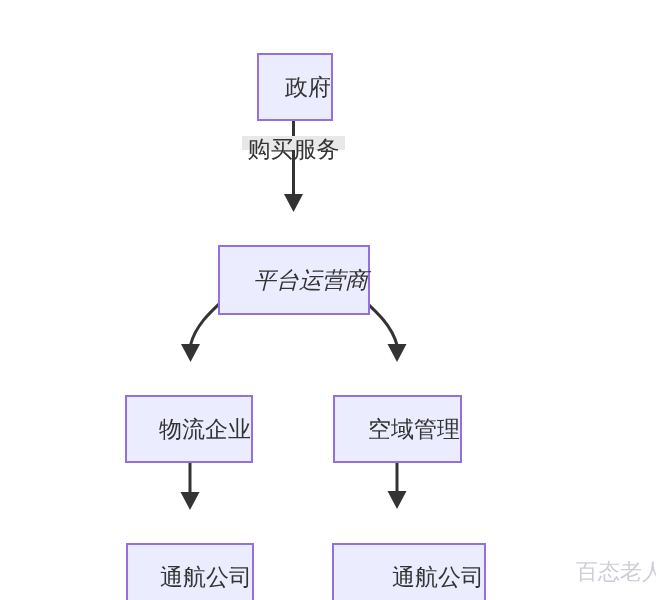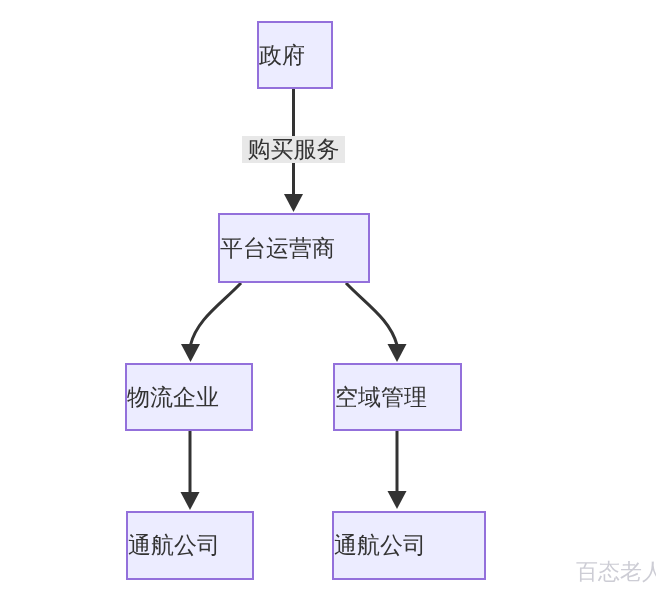--- a/index.html
+++ b/index.html
@@ -33,35 +33,36 @@
   }
   .node {
     position: absolute;
     box-sizing: border-box;
     background: var(--node-fill, #ECECFF);
     border: 2px solid var(--node-border, #9370DB);
     color: var(--text, #333333);
     font-size: 23px;
     display: flex;
     align-items: center;
-    justify-content: flex-start;
+    justify-content: flex-end;
     white-space: nowrap;
+    margin-top: 32px;
   }
   .node-gov       { left: 257px; top: 21px;  width: 76px;  height: 68px; }
-  .node-platform  { left: 218px; top: 213px; width: 152px; height: 70px; }
+  .node-platform  { left: 218px; top: 213px; width: 152px; height: 70px; font-style: italic; }
   .node-data      { left: 125px; top: 363px; width: 128px; height: 68px; }
   .node-airspace  { left: 333px; top: 363px; width: 129px; height: 68px; }
   .node-logistics { left: 126px; top: 511px; width: 128px; height: 69px; }
   .node-aviation  { left: 332px; top: 511px; width: 154px; height: 69px; }
   .edge-label {
     position: absolute;
     left: 242px;
     top: 136px;
     width: 103px;
-    height: 27px;
+    height: 14px;
     background: var(--edge-label-bg, #e8e8e8);
     color: var(--text, #333333);
     font-size: 23px;
     line-height: 27px;
     text-align: center;
     white-space: nowrap;
   }
   .watermark {
     position: absolute;
     left: 576px;

